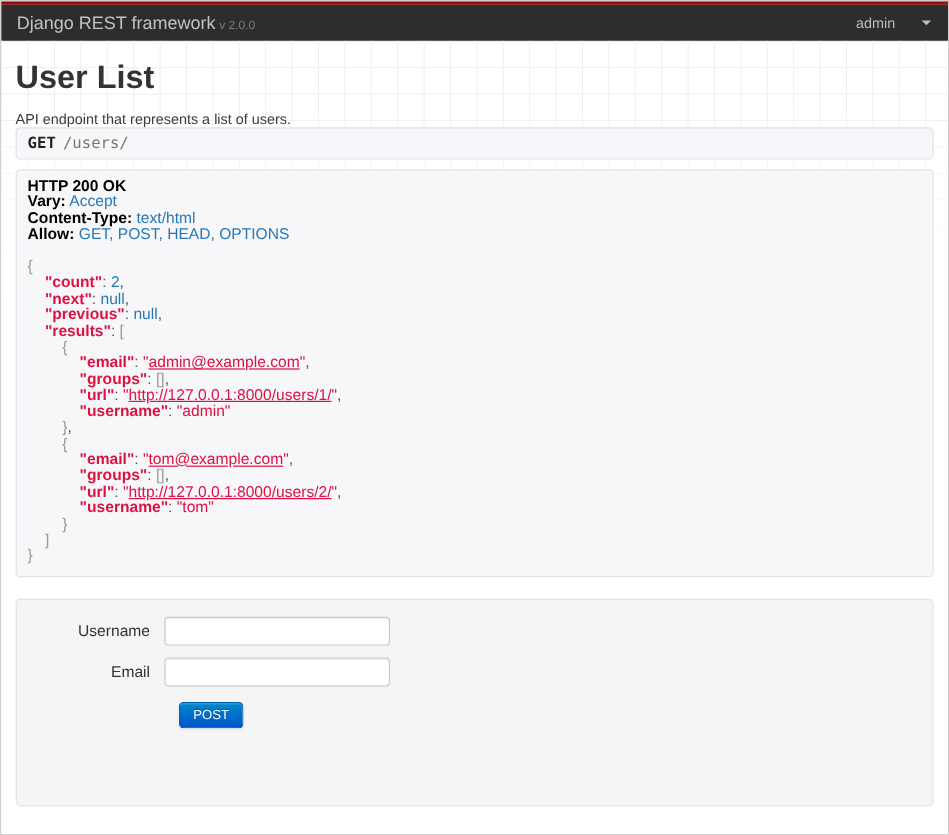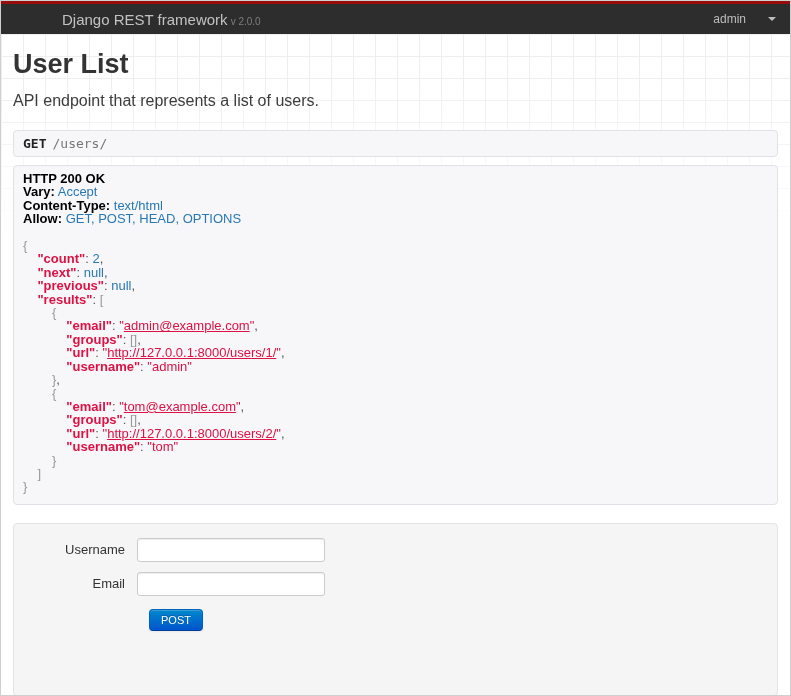--- a/index.html
+++ b/index.html
@@ -35,21 +35,21 @@
   
   .topstripe { height: 3px; background: #970c0c; }
   .navbar {
     height: 30px;
     background: #2d2d2d;
     display: flex;
     align-items: center;
     justify-content: space-between;
     padding: 0 14px 0 13px;
   }
-  .brand { color: #c2c2c2; font-size: 15px; margin-left: 48px; }
+  .brand { color: #c2c2c2; font-size: 15px; }
   .brand small { color: #7e7e7e; font-size: 10px; margin-left: 3px; }
   .user-menu {
     color: #bdbdbd; font-size: 12px;
     display: flex; align-items: center; gap: 22px;
     cursor: pointer;
   }
   .caret {
     display: inline-block; width: 0; height: 0;
     border-left: 4px solid transparent;
     border-right: 4px solid transparent;
@@ -85,25 +85,24 @@
   .btn-group { display: inline-flex; }
   .btn-group .btn-main { border-radius: 4px 0 0 4px; padding: 5px 10px; }
   .btn-group .btn-caret {
     border-radius: 0 4px 4px 0;
     border-left: 1px solid #0049a6;
     padding: 5px 7px;
     display: flex; align-items: center;
   }
   .btn-caret .caret { border-top-color: #fff; border-left-width: 3.5px; border-right-width: 3.5px; }
 
-  .description { margin-top: 12px; font-size: 16px; color: #3c3c3c; }
+  .description { margin-top: 12px; font-size: 12px; color: #3c3c3c; }
 
   
   .request-bar {
-    margin-top: 20px;
     background: #f7f7f9;
     border: 1px solid #e1e1e8;
     border-radius: 4px;
     padding: 5px 9px;
     font-family: "DejaVu Sans Mono", monospace;
     font-size: 13px;
     color: #777;
   }
   .request-bar .method { font-weight: bold; color: #222; margin-right: 6px; }
 

